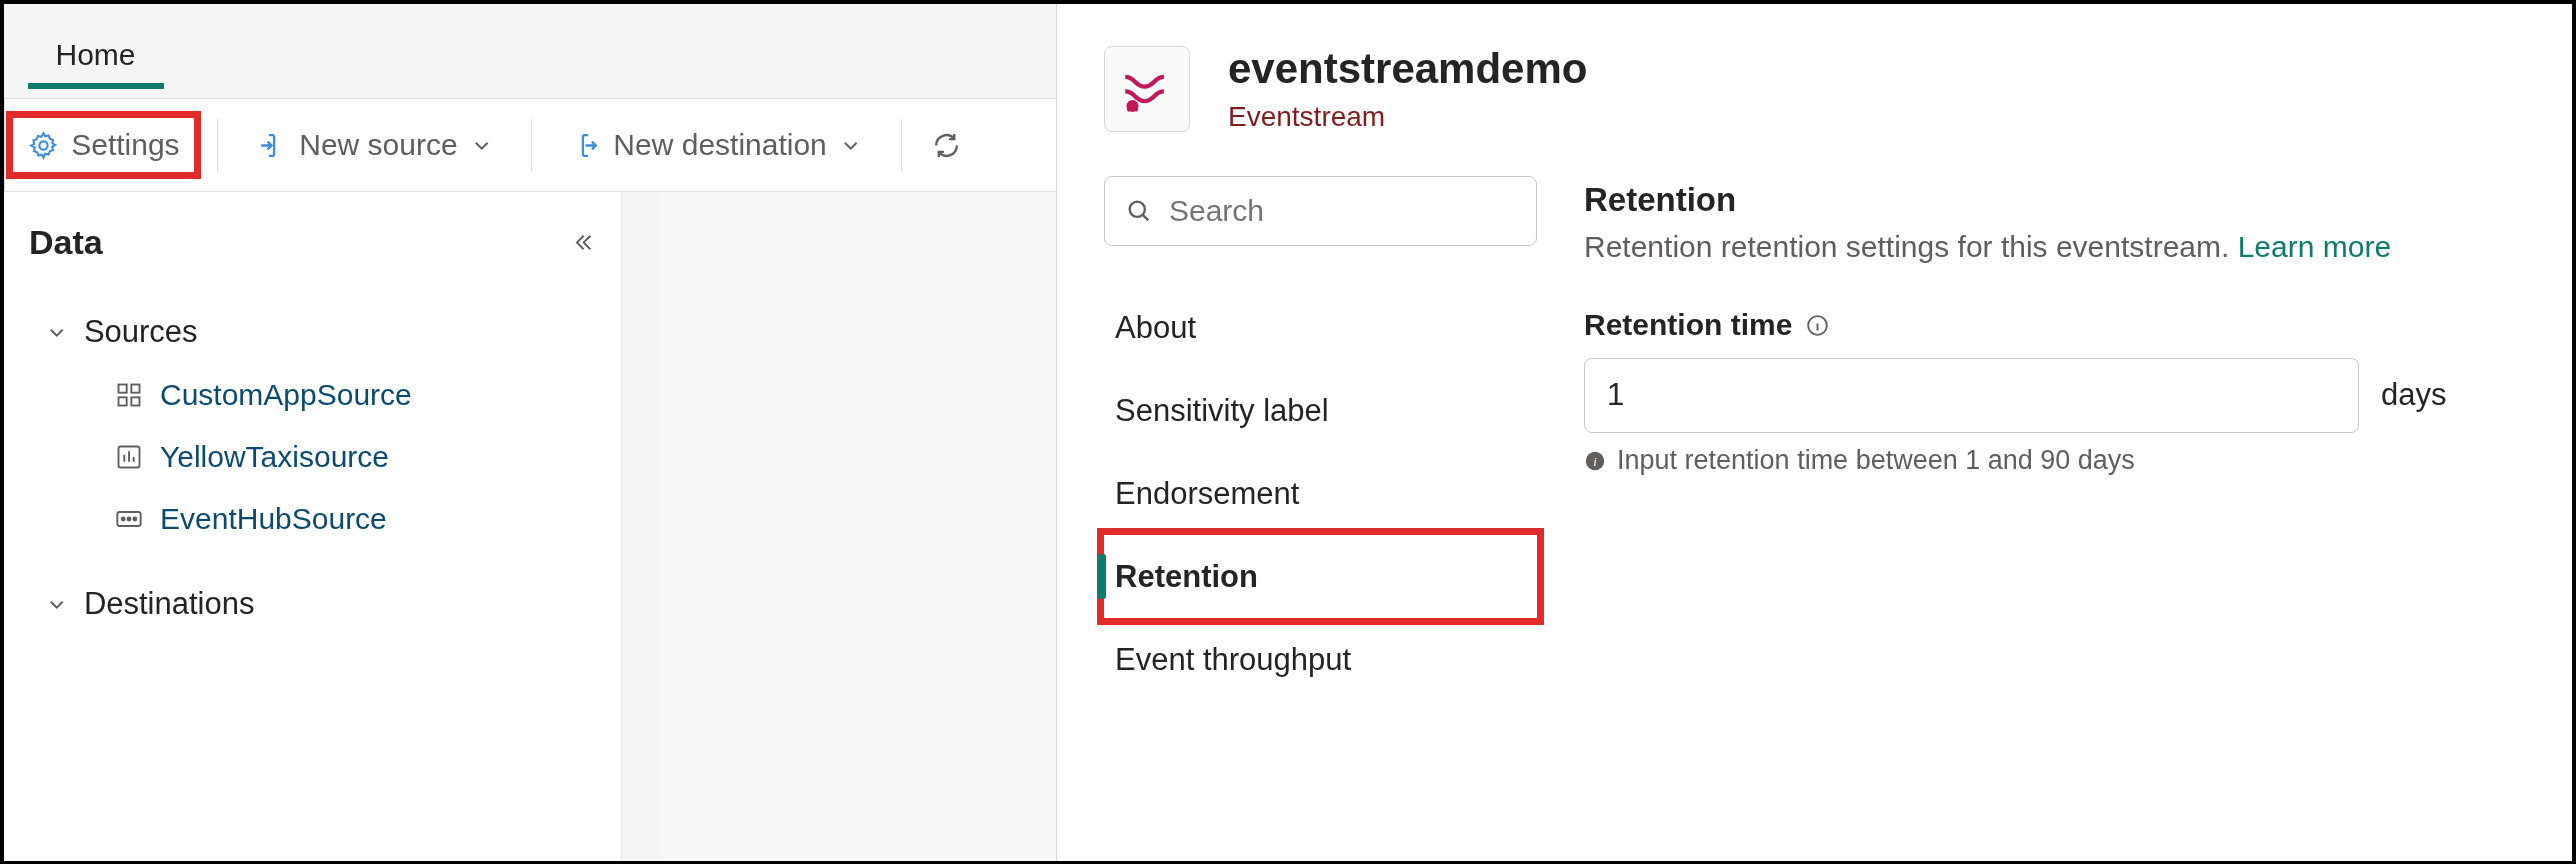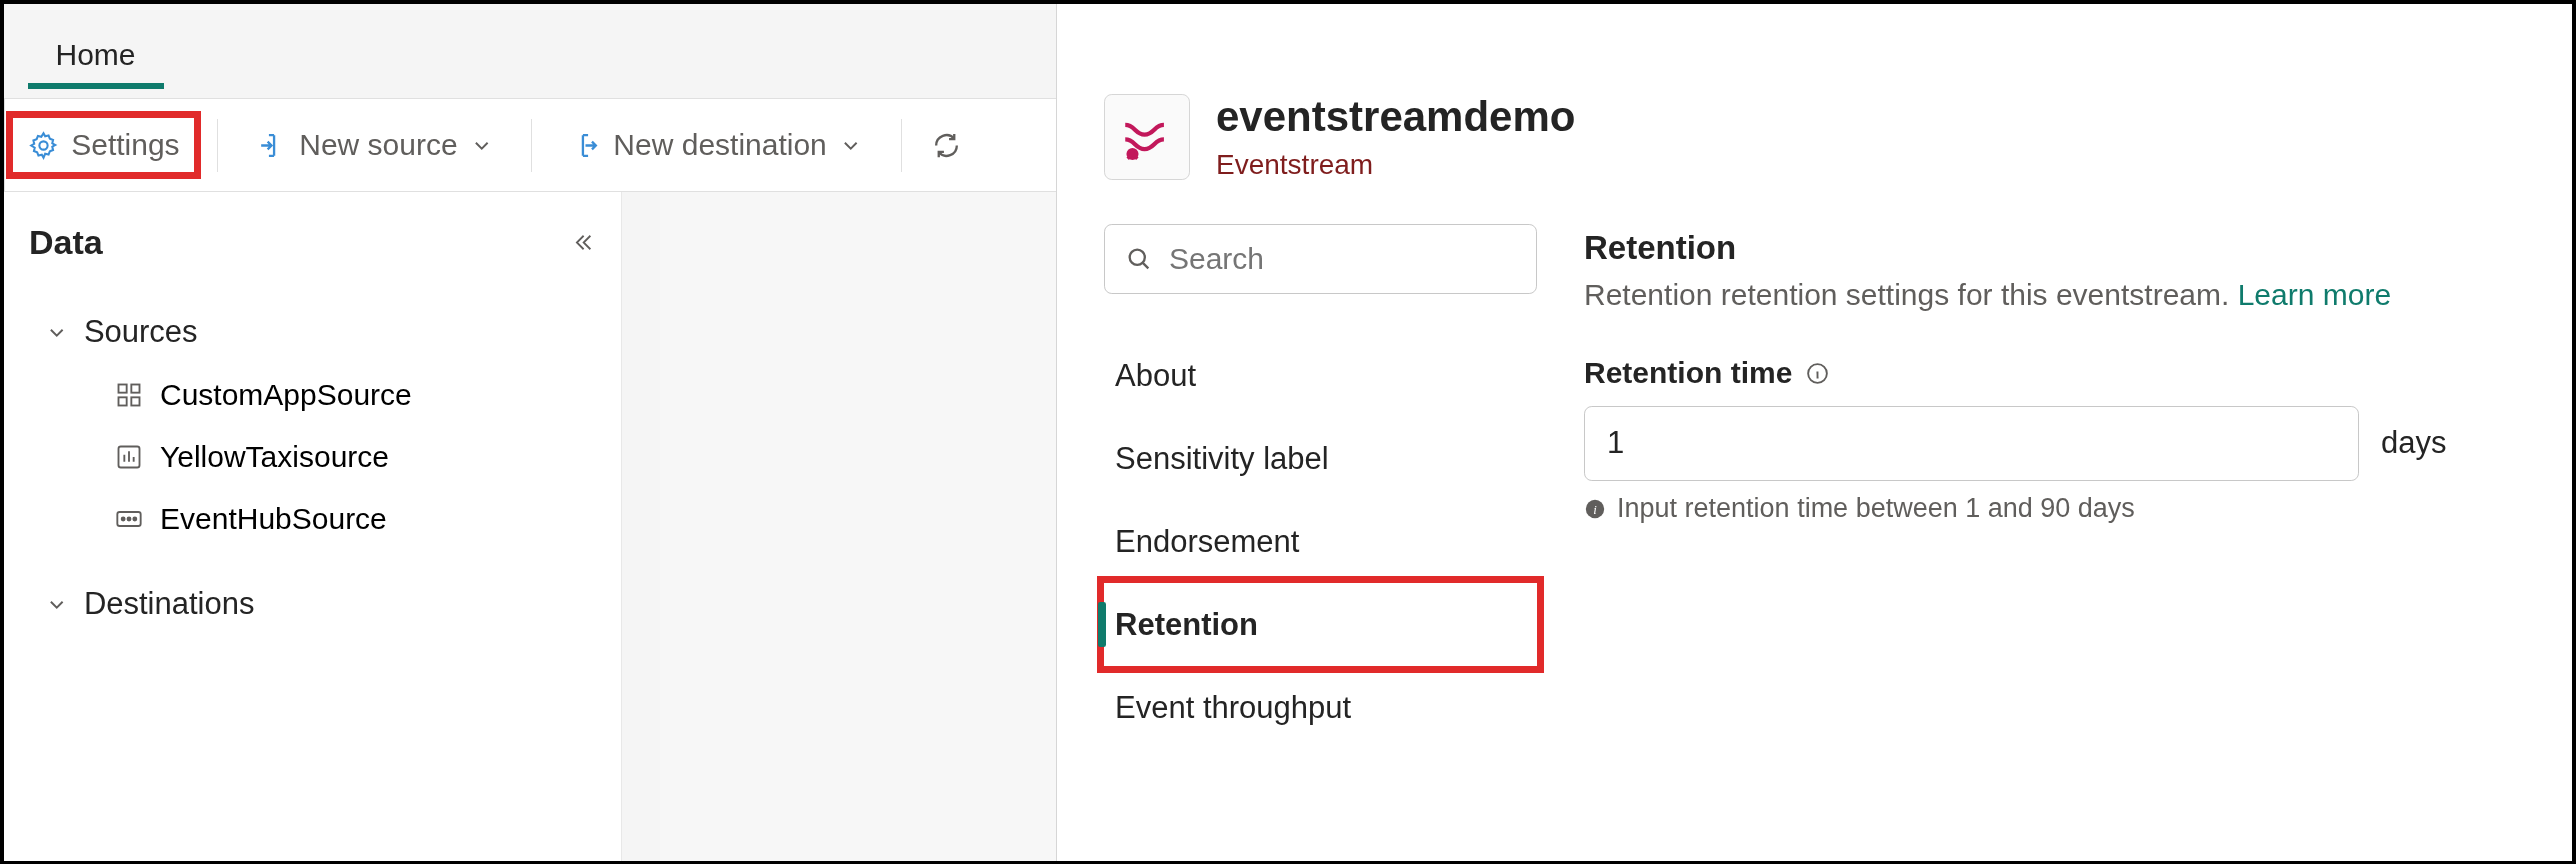--- a/index.html
+++ b/index.html
@@ -98,21 +98,21 @@
       font-size: 31px;
       color: #242424;
       padding: 14px 0 14px 15.7px;
       cursor: pointer;
     }
     .tree-item {
       display: flex;
       align-items: center;
       gap: 17px;
       font-size: 30px;
-      color: #000000;
+      color: #0c4a6e;
       padding: 14px 0 14px 86px;
       cursor: pointer;
     }
     .canvas {
       flex: 1;
       background: #f7f7f7;
     }
     
     .settings-pane {
       position: absolute;
@@ -120,23 +120,22 @@
       width: 1516px;
       height: 100%;
       background: #ffffff;
       border-left: 0.8px solid #d6d6d6;
       display: flex;
       flex-direction: column;
     }
     .pane-header {
       display: flex;
       align-items: center;
-      gap: 26px;
+      gap: 38px;
       padding: 41px 47px 28px;
-      margin-top: 48px;
     }
     .es-icon {
       width: 86px; height: 86px;
       border: 1.6px solid #d6d6d6;
       border-radius: 7.8px;
       display: flex;
       align-items: center;
       justify-content: center;
       background: #fafafa;
     }

